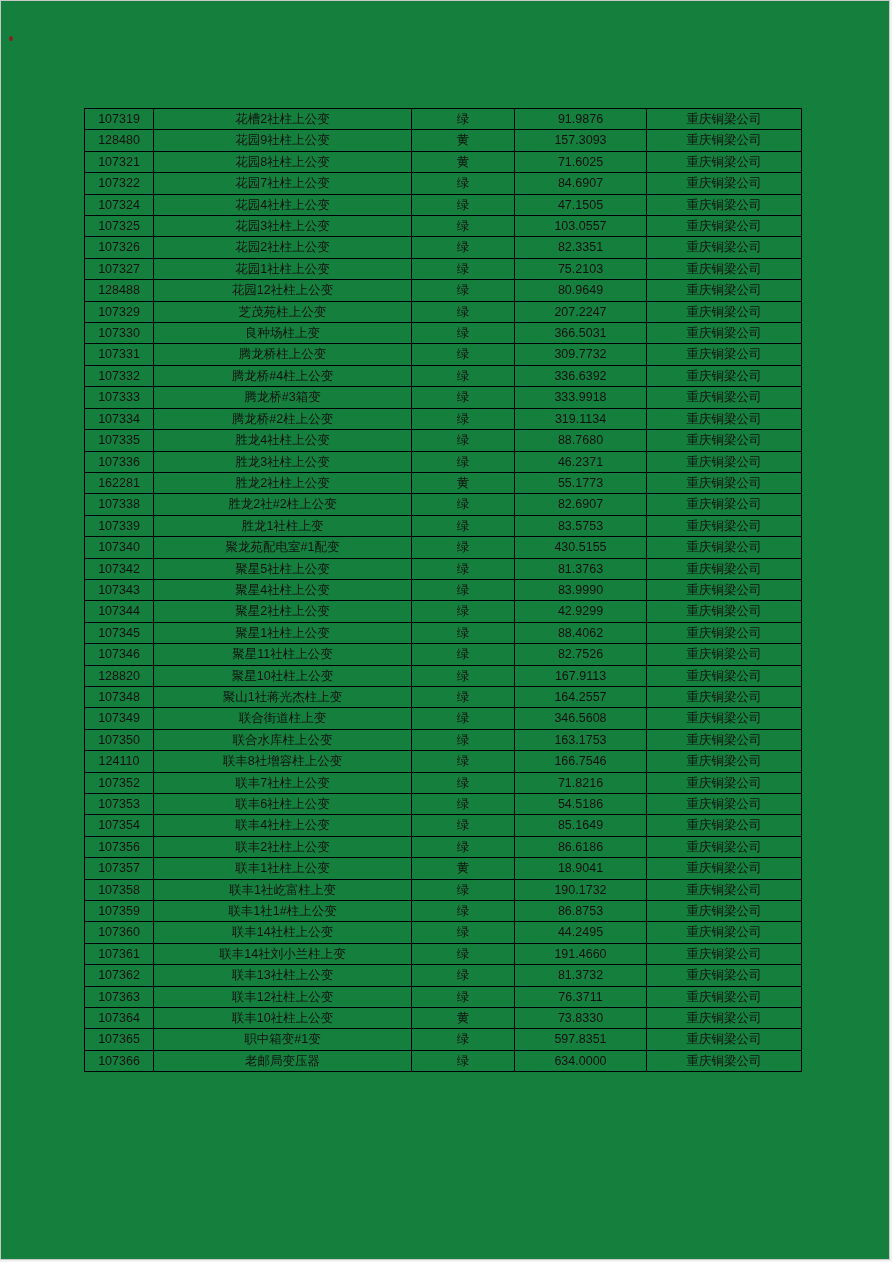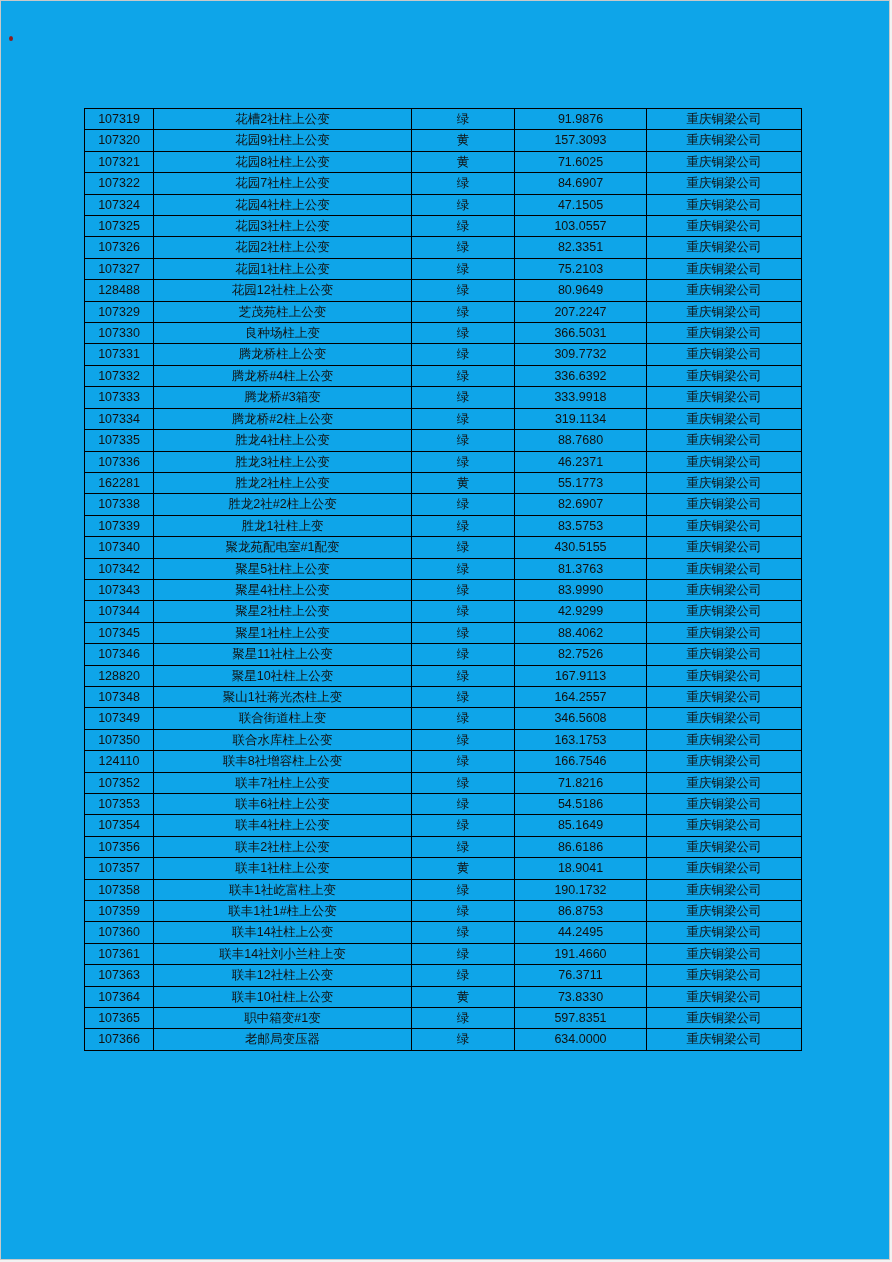--- a/index.html
+++ b/index.html
@@ -13,21 +13,21 @@
     font-family: "Liberation Sans", "DejaVu Sans", sans-serif;
     position: relative;
     overflow: hidden;
   }
   .page {
     position: absolute;
     left: 0;
     top: 0;
     width: 890px;
     height: 1260px;
-    background: #0ea5e9;
+    background: #15803d;
     border: 1px solid #c9c9c9;
     box-sizing: border-box;
   }
   .data-table {
     position: absolute;
     left: 83px;
     top: 107px;
     width: 717px;
     border-collapse: collapse;
     table-layout: fixed;
@@ -69,21 +69,21 @@
       </colgroup>
     <tbody id="table-body">
         <tr>
           <td>107319</td>
           <td>花槽2社柱上公变</td>
           <td>绿</td>
           <td>91.9876</td>
           <td>重庆铜梁公司</td>
         </tr>
         <tr>
-          <td>107320</td>
+          <td>128480</td>
           <td>花园9社柱上公变</td>
           <td>黄</td>
           <td>157.3093</td>
           <td>重庆铜梁公司</td>
         </tr>
         <tr>
           <td>107321</td>
           <td>花园8社柱上公变</td>
           <td>黄</td>
           <td>71.6025</td>
@@ -339,20 +339,27 @@
           <td>联丰14社柱上公变</td>
           <td>绿</td>
           <td>44.2495</td>
           <td>重庆铜梁公司</td>
         </tr>
         <tr>
           <td>107361</td>
           <td>联丰14社刘小兰柱上变</td>
           <td>绿</td>
           <td>191.4660</td>
+          <td>重庆铜梁公司</td>
+        </tr>
+        <tr>
+          <td>107362</td>
+          <td>联丰13社柱上公变</td>
+          <td>绿</td>
+          <td>81.3732</td>
           <td>重庆铜梁公司</td>
         </tr>
         <tr>
           <td>107363</td>
           <td>联丰12社柱上公变</td>
           <td>绿</td>
           <td>76.3711</td>
           <td>重庆铜梁公司</td>
         </tr>
         <tr>

